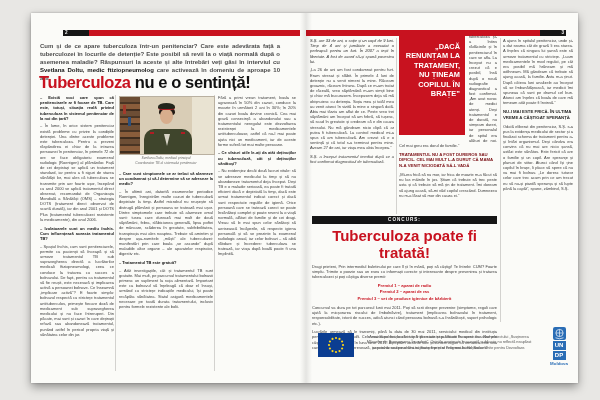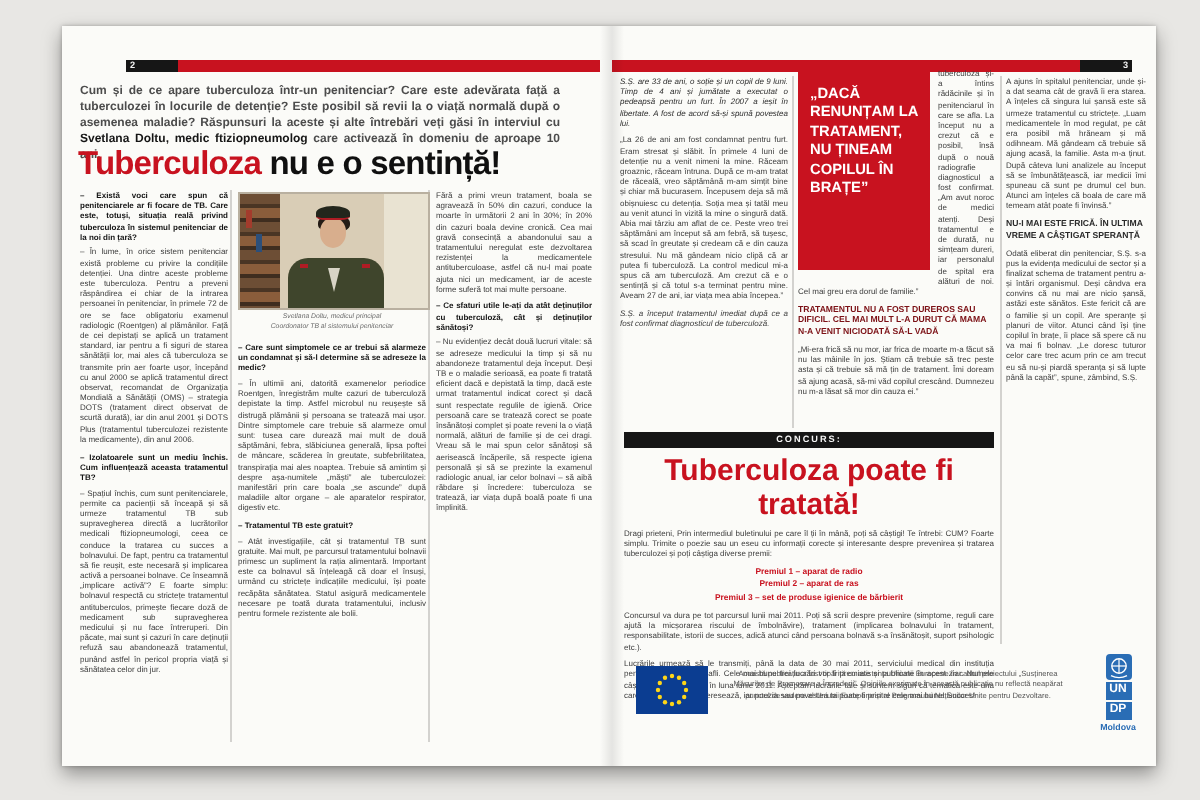--- a/index.html
+++ b/index.html
@@ -125,21 +125,21 @@
   <div class="abs vrule" style="left:365px;top:25px;height:176px;"></div>
   <div class="abs vrule" style="left:469px;top:25px;height:284px;"></div>
 
   <div class="abs col" style="left:279px;top:25px;width:84px;height:176px;">
     <p class="p lead">S.Ș. are 33 de ani, o soție și un copil de 9 luni. Timp de 4 ani și jumătate a executat o pedeapsă pentru un furt. În 2007 a ieșit în libertate. A fost de acord să-și spună povestea lui.</p>
     <p class="p">„La 26 de ani am fost condamnat pentru furt. Eram stresat și slăbit. În primele 4 luni de detenție nu a venit nimeni la mine. Răceam groaznic, răceam întruna. După ce m-am tratat de răceală, vreo săptămână m-am simțit bine și chiar mă bucurasem. Începusem deja să mă obișnuiesc cu detenția. Soția mea și tatăl meu au venit atunci în vizită la mine o singură dată. Abia mai târziu am aflat de ce. Peste vreo trei săptămâni am început să am febră, să tușesc, să scad în greutate și credeam că e din cauza stresului. Nu mă gândeam nicio clipă că ar putea fi tuberculoză. La control medicul mi-a spus că am tuberculoză. Am crezut că e o sentință și că totul s-a terminat pentru mine. Aveam 27 de ani, iar viața mea abia începea.”</p>
     <p class="p note">S.Ș. a început tratamentul imediat după ce a fost confirmat diagnosticul de tuberculoză.</p>
   </div>
 
   <div class="abs col" style="left:368px;top:21px;width:98px;height:180px;">
-    <div class="quote-box" style="float:left;width:66px;height:101px;margin:0 4px 4px 0;">„DACĂ RENUNȚAM LA TRATAMENT, NU ȚINEAM COPILUL ÎN BRAȚE”</div>
+    <div class="quote-box" style="float:left;width:66px;height:101px;margin:0 4px 4px 0;text-align:right;">„DACĂ RENUNȚAM LA TRATAMENT, NU ȚINEAM COPILUL ÎN BRAȚE”</div>
     <p class="p">tuberculoza și-a întins rădăcinile și în penitenciarul în care se afla. La început nu a crezut că e posibil, însă după o nouă radiografie diagnosticul a fost confirmat. „Am avut noroc de medici atenți. Deși tratamentul e de durată, nu simțeam dureri, iar personalul de spital era alături de noi. Cel mai greu era dorul de familie.”</p>
     <p class="caps-sub">TRATAMENTUL NU A FOST DUREROS SAU DIFICIL. CEL MAI MULT L-A DURUT CĂ MAMA N-A VENIT NICIODATĂ SĂ-L VADĂ</p>
     <p class="p">„Mi-era frică să nu mor, iar frica de moarte m-a făcut să nu las mâinile în jos. Știam că trebuie să trec peste asta și că trebuie să mă țin de tratament. Îmi doream să ajung acasă, să-mi văd copilul crescând. Dumnezeu nu m-a lăsat să mor din cauza ei.”</p>
   </div>
 
   <div class="abs col" style="left:472px;top:25px;width:70px;height:284px;">
     <p class="p">A ajuns în spitalul penitenciar, unde și-a dat seama cât de gravă îi era starea. A înțeles că singura lui șansă este să urmeze tratamentul cu strictețe. „Luam medicamentele în mod regulat, pe cât era posibil mă hrăneam și mă odihneam. Mă gândeam că trebuie să ajung acasă, la familie. Asta m-a ținut. După câteva luni analizele au început să se îmbunătățească, iar medicii îmi spuneau că sunt pe drumul cel bun. Atunci am înțeles că boala de care mă temeam atât poate fi învinsă.”</p>
     <p class="caps-sub dark">NU-I MAI ESTE FRICĂ. ÎN ULTIMA VREME A CÂȘTIGAT SPERANȚĂ</p>
     <p class="p">Odată eliberat din penitenciar, S.Ș. s-a pus la evidența medicului de sector și a finalizat schema de tratament pentru a-și întări organismul. Deși cândva era convins că nu mai are nicio șansă, astăzi este sănătos. Este fericit că are o familie și un copil. Are speranțe și planuri de viitor. Atunci când își ține copilul în brațe, îi place să spere că nu va mai fi bolnav. „Le doresc tuturor celor care trec acum prin ce am trecut eu să nu-și piardă speranța și să lupte până la capăt”, spune, zâmbind, S.Ș.</p>
   </div>

